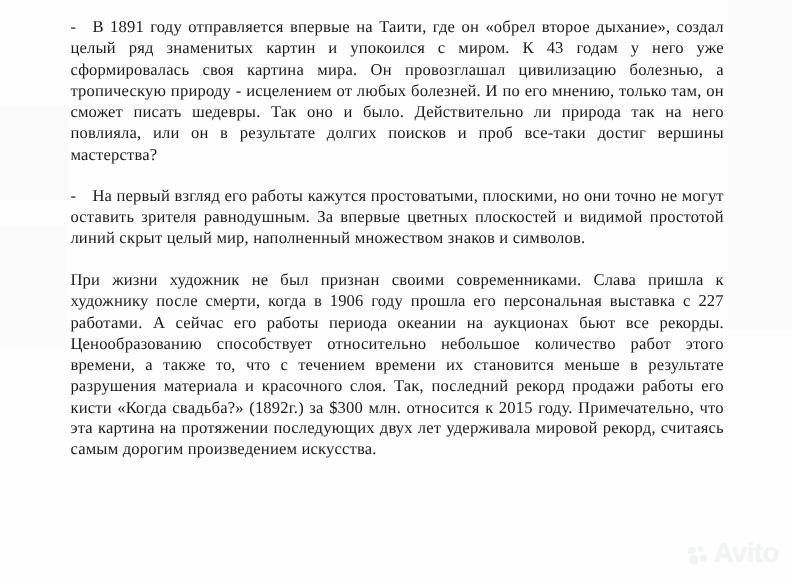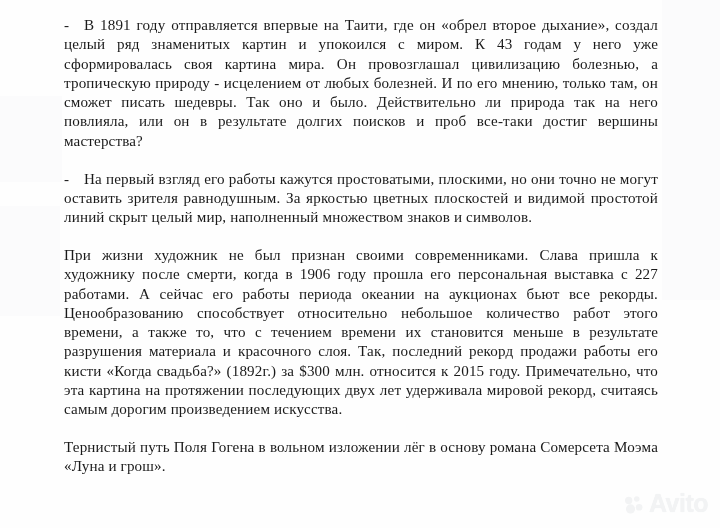--- a/index.html
+++ b/index.html
@@ -106,30 +106,27 @@
   <div class="scan-tint b"></div>
   <div class="scan-tint c"></div>
 
   <div id="text-body">
 
     <p class="dash">
       <span class="dash-mark">-</span><span>В 1891 году отправляется впервые на Таити, где он «обрел второе дыхание», создал целый ряд знаменитых картин и упокоился с миром. К 43 годам у него уже сформировалась своя картина мира. Он провозглашал цивилизацию болезнью, а тропическую природу - исцелением от любых болезней. И по его мнению, только там, он сможет писать шедевры. Так оно и было. Действительно ли природа так на него повлияла, или он в результате долгих поисков и проб все-таки достиг вершины мастерства?</span>
     </p>
 
     <p class="dash">
-      <span class="dash-mark">-</span><span>На первый взгляд его работы кажутся простоватыми, плоскими, но они точно не могут оставить зрителя равнодушным. За яркостью цветных плоскостей и видимой простотой линий скрыт целый мир, наполненный множеством знаков и символов.</span>
+      <span class="dash-mark">-</span><span>На первый взгляд его работы кажутся простоватыми, плоскими, но они точно не могут оставить зрителя равнодушным. За впервые цветных плоскостей и видимой простотой линий скрыт целый мир, наполненный множеством знаков и символов.</span>
     </p>
 
     <p>
       <span>При жизни художник не был признан своими современниками. Слава пришла к художнику после смерти, когда в 1906 году прошла его персональная выставка с 227 работами. А сейчас его работы периода океании на аукционах бьют все рекорды. Ценообразованию способствует относительно небольшое количество работ этого времени, а также то, что с течением времени их становится меньше в результате разрушения материала и красочного слоя. Так, последний рекорд продажи работы его кисти «Когда свадьба?» (1892г.) за $300 млн. относится к 2015 году. Примечательно, что эта картина на протяжении последующих двух лет удерживала мировой рекорд, считаясь самым дорогим произведением искусства.</span>
     </p>
 
-    <p>
-      <span>Тернистый путь Поля Гогена в вольном изложении лёг в основу романа Сомерсета Моэма «Луна и грош».</span>
-    </p>
 
   </div>
 
   <div id="watermark">
     <svg class="wm-icon" viewBox="0 0 24 24" aria-hidden="true">
       <circle cx="6.2" cy="8.2" r="4.0" fill="#f2f3f4"></circle>
       <circle cx="15.0" cy="6.6" r="3.0" fill="#f2f3f4"></circle>
       <circle cx="8.2" cy="17.4" r="5.0" fill="#f2f3f4"></circle>
       <circle cx="17.6" cy="15.6" r="3.6" fill="#f2f3f4"></circle>
     </svg>

